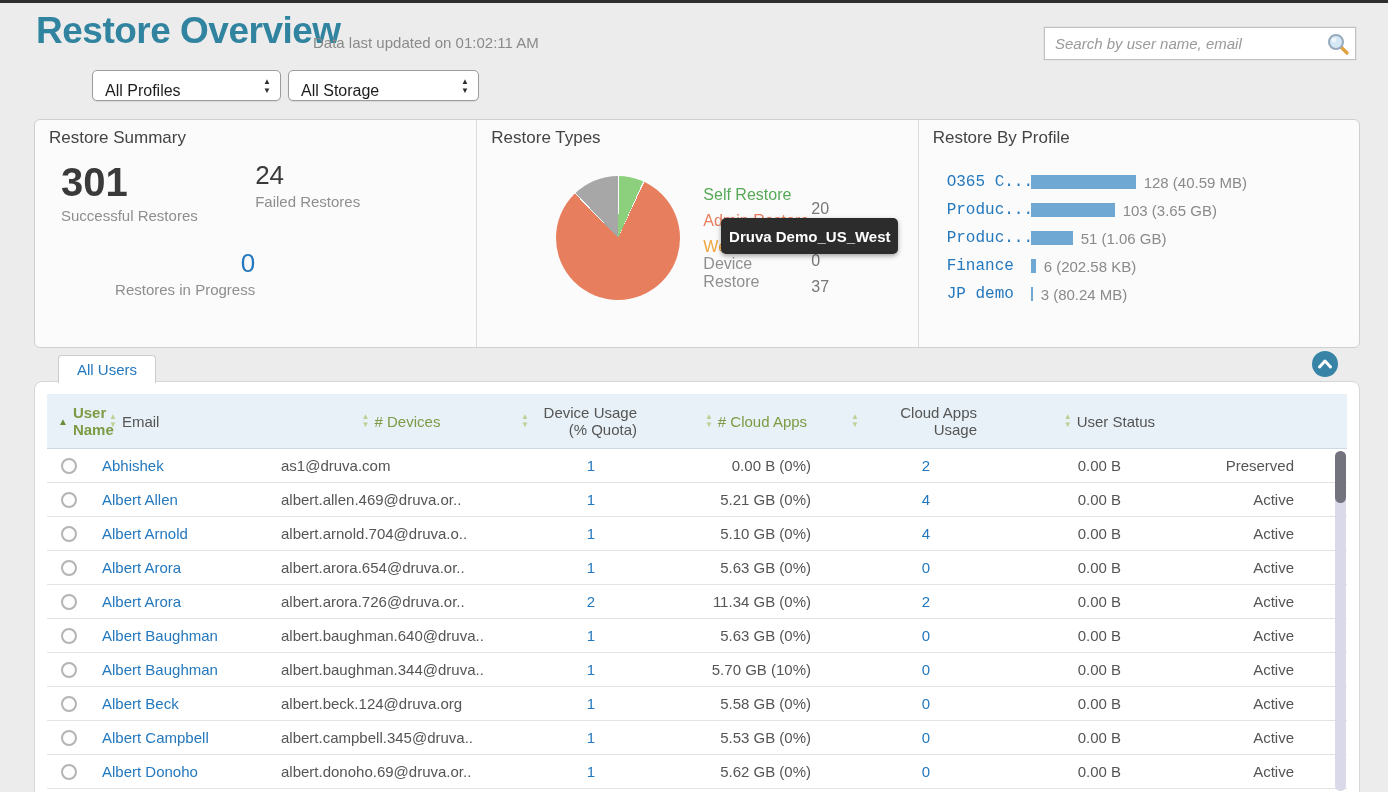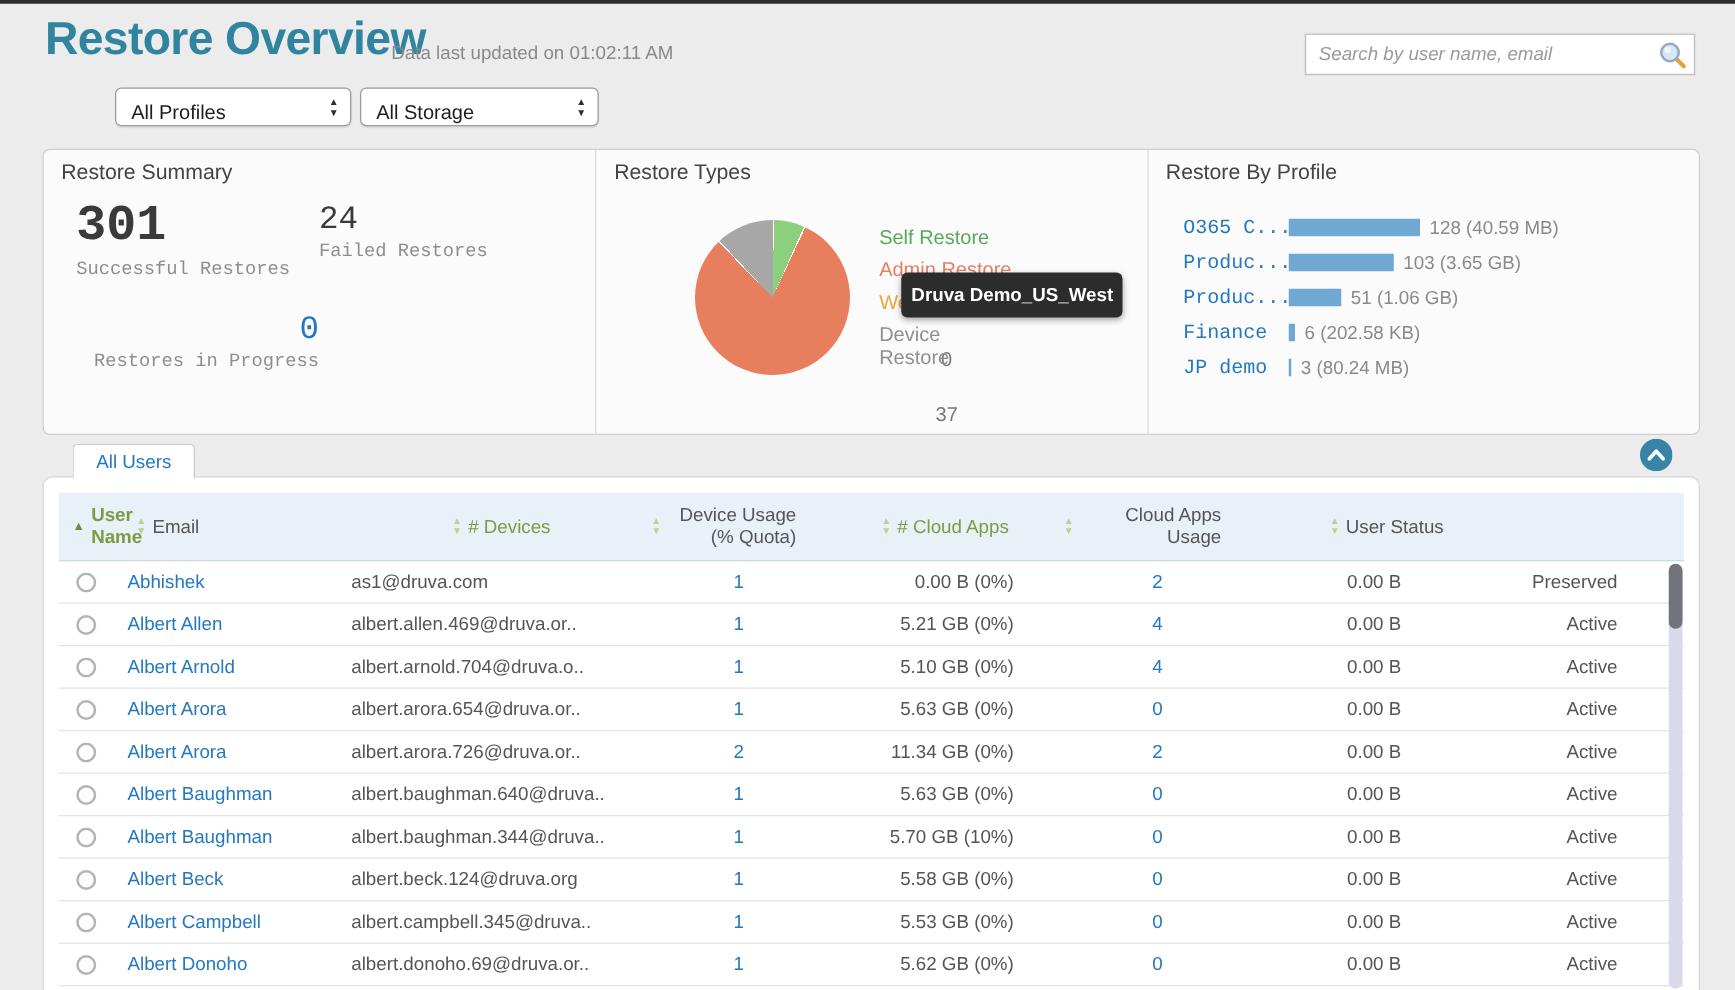--- a/index.html
+++ b/index.html
@@ -21,31 +21,31 @@
   .selectbox.storage  { left:288px; top:70px; width:191px; }
   .select-arrows { position:absolute; right:9px; top:6px; display:flex; flex-direction:column; align-items:center; color:#2d2d2d; }
   .select-arrows i { font-style:normal; font-size:8px; line-height:9px; }
 
   .panels { position:absolute; left:34px; top:119px; width:1326px; height:229px; background:#fbfbfb; border:1px solid #cfcfcf; border-radius:6px; display:flex; }
   .panel { position:relative; width:442px; height:100%; }
   .panel + .panel { border-left:1px solid #dcdcdc; }
   .panel-title { position:absolute; left:14px; top:8px; font-size:17px; color:#444; }
 
   
-  .stats { position:absolute; left:26px; right:27px; top:40px; display:grid; grid-template-columns:1fr 1fr; row-gap:24px;font-family:Liberation Mono, monospace; }
+  .stats { position:absolute; left:26px; right:27px; top:40px; display:grid; grid-template-columns:1fr 1fr; row-gap:24px; }
   .stat.right { text-align:right; }
   .stat .big { font-size:40px; font-weight:700; color:#3a3a3a; line-height:44px; }
   .stat .mid { font-size:26px; font-weight:400; color:#3a3a3a; line-height:30px; }
   .stat .mid.link { color:#2478be; cursor:pointer; }
   .stat .lbl { font-size:15px; color:#8e8e8e; margin-top:3px; }
 
   
   .pie { position:absolute; left:79px; top:56px; width:124px; height:124px; border-radius:50%; cursor:pointer; }
   .legend { position:absolute; left:226px; top:62px; }
-  .legend-row { display:flex; height:26px; align-items:center; font-size:16px;flex-direction:column; }
+  .legend-row { display:flex; height:26px; align-items:center; font-size:16px; }
   .legend-row .lab { width:108px; }
   .legend-row .val { color:#777;margin-top:28px; }
 
   .chart-tooltip { position:absolute; left:244px; top:98px; width:177px; height:36px; background:#2c2c2c; border-radius:5px; color:#fff; font-size:15px; font-weight:700; display:flex; align-items:center; justify-content:center; box-shadow:0 2px 5px rgba(0,0,0,0.35); z-index:5; }
 
   
   .bars { position:absolute; left:0; top:48px; width:100%; }
   .bar-row { display:flex; align-items:center; height:28px; padding-left:28px; }
   .bar-row .plabel { width:84px; font-size:16px; color:#2478be; cursor:pointer; white-space:nowrap; overflow:hidden;font-family:Liberation Mono, monospace; }
   .bar-row .bar { height:14px; background:#6fa8d2; flex:none; }

